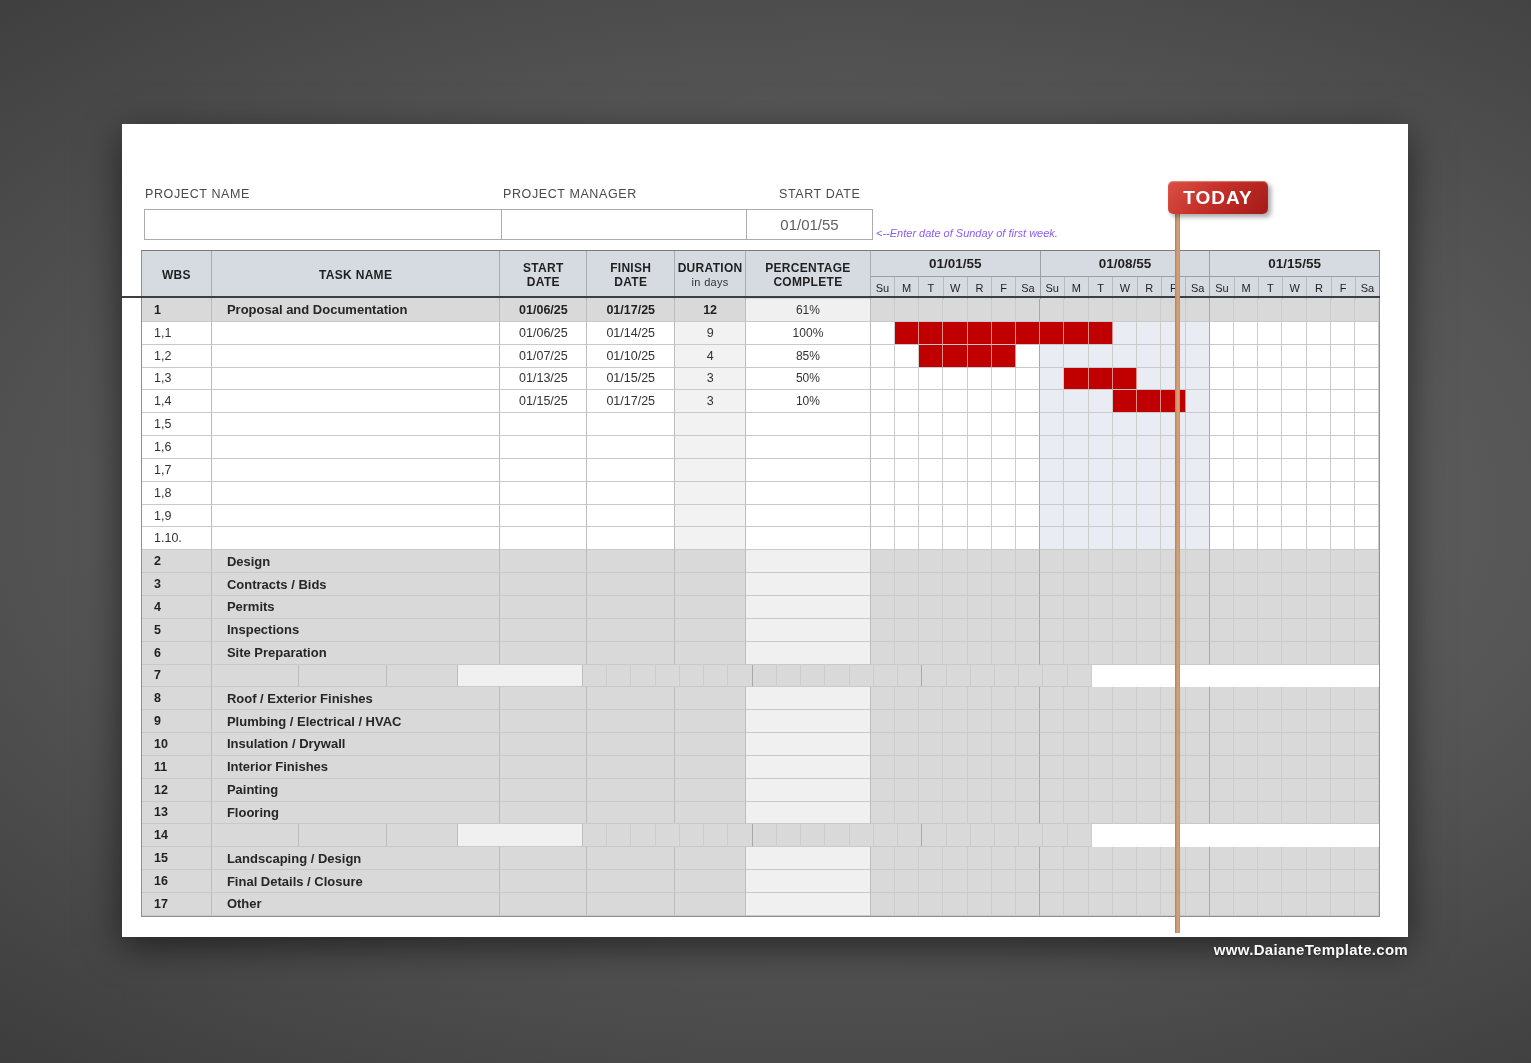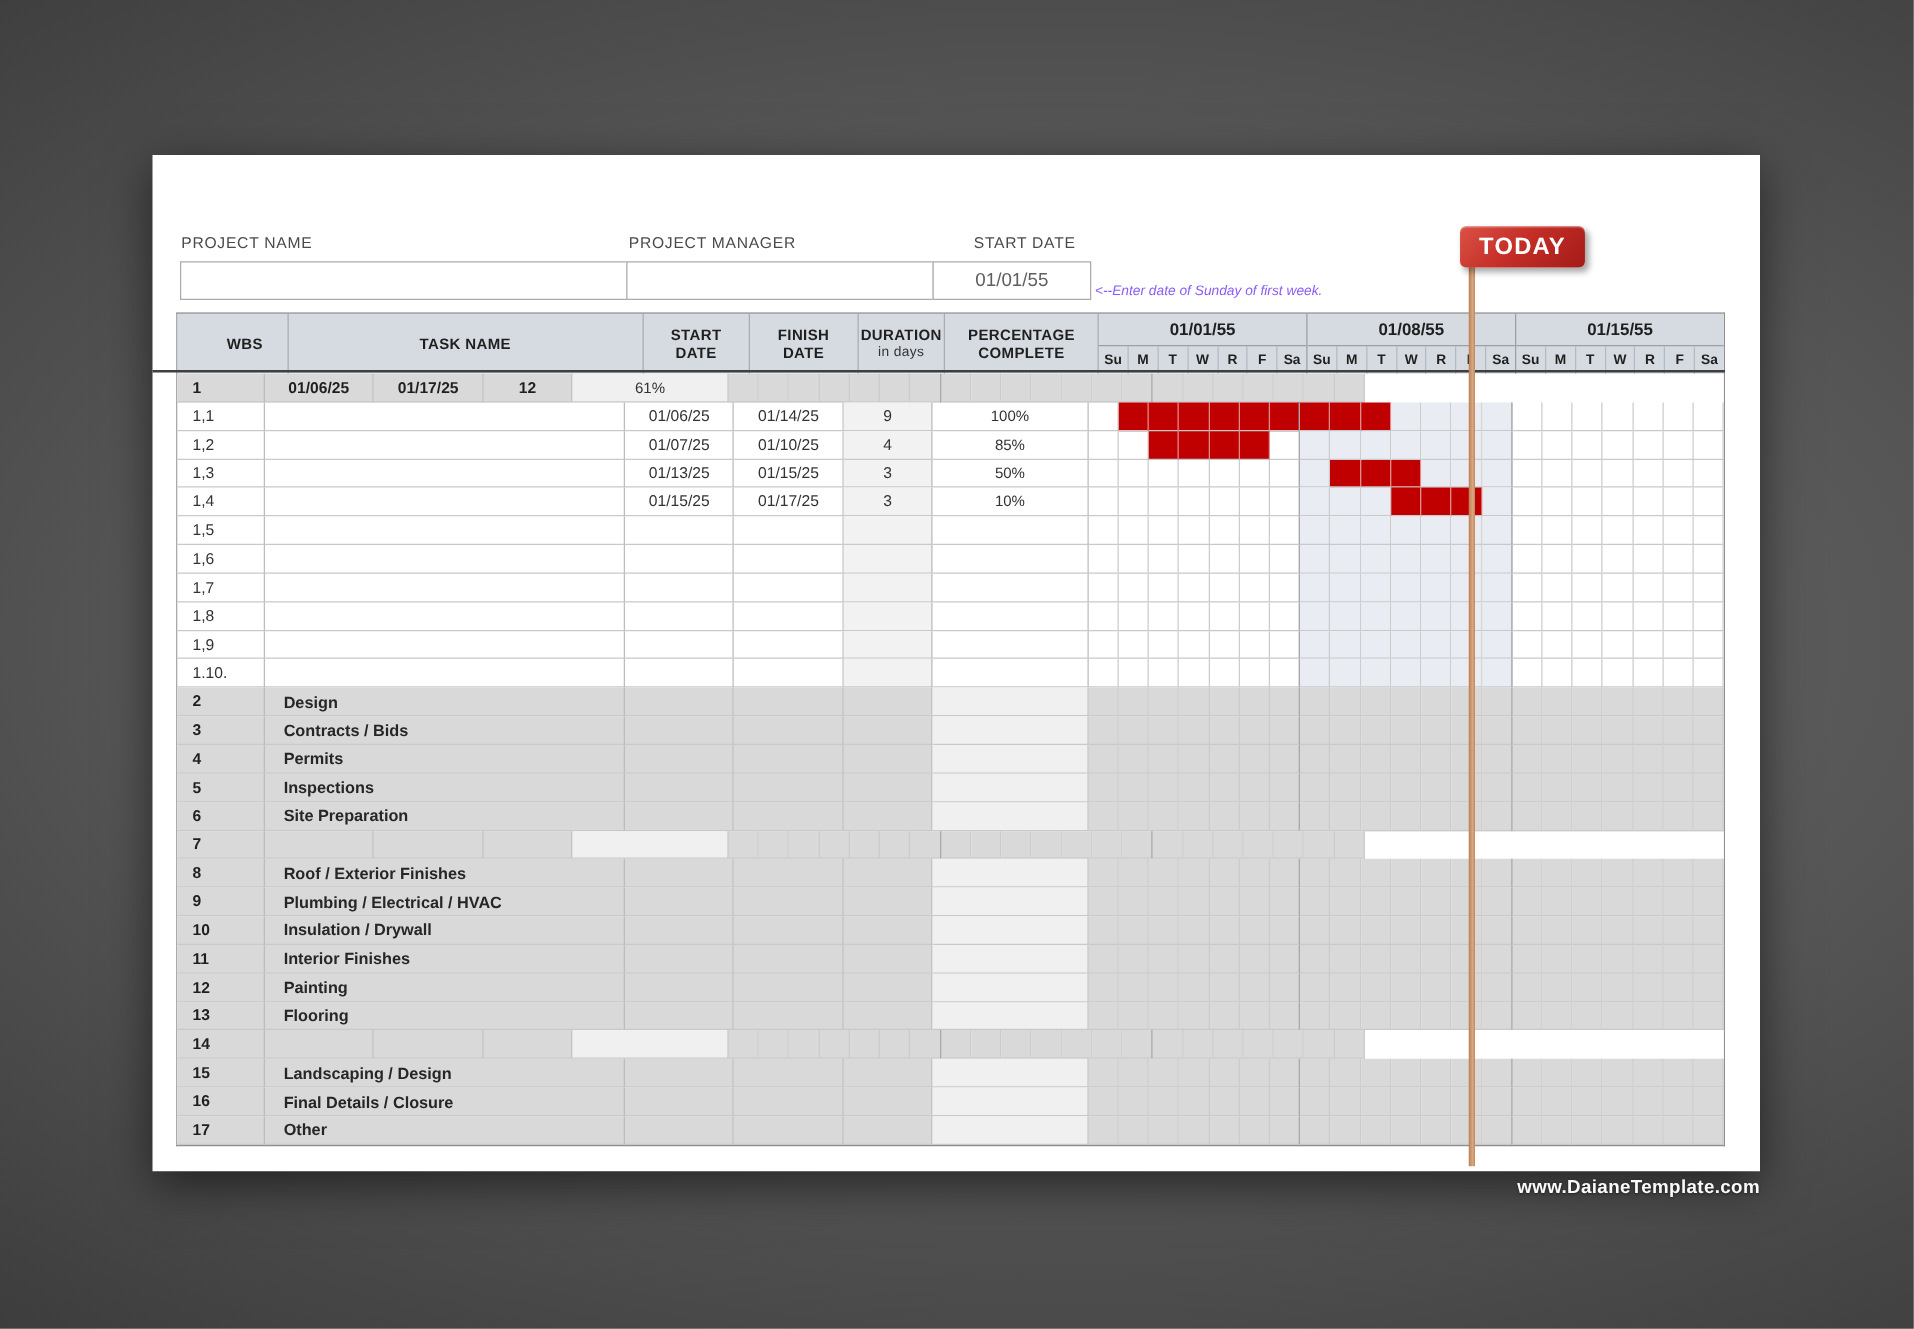--- a/index.html
+++ b/index.html
@@ -51,31 +51,31 @@
   
   .sched { position:absolute; left:19px; top:126px; width:1239px; z-index:2;
            border:1px solid #8f8f8f; border-top:1px solid #7a7a7a; }
   .thead { display:flex; height:48px; background:#d6dbe2; }
   .hcell {
     display:flex; flex-direction:column; align-items:center; justify-content:center;
     font-size:12px; font-weight:bold; color:#1f1f1f; line-height:1.2;
     border-right:1px solid #a7adb5; letter-spacing:0.3px;
   }
   .hcell .sub { font-weight:normal; font-size:11px; color:#333; }
-  .c-wbs  { width:70px;margin-left:20px; }  .c-task { width:289px; }
+  .c-wbs  { width:70px; }  .c-task { width:289px; }
   .c-start{ width:87px; }  .c-finish{ width:88px; }
   .c-dur  { width:71px; }  .c-pct  { width:125px; }
   .ghead { width:509px; display:flex; }
   .week  { flex:1 1 0; display:flex; flex-direction:column; border-right:1px solid #9aa0a8; }
   .week:last-child { border-right:none; }
   .week-date { height:26px; display:flex; align-items:center; justify-content:center;
                font-size:13.5px; font-weight:bold; color:#1f1f1f; border-bottom:1px solid #9aa0a8; }
   .day-row { height:22px; display:flex; }
   .day-cell { flex:1 1 0; display:flex; align-items:center; justify-content:center;
-              font-size:11px; font-weight:bold; color:#1f1f1f; border-right:1px solid #b4bac2; }
+              font-size:11px; font-weight:normal; color:#1f1f1f; border-right:1px solid #b4bac2; }
   .day-cell:last-child { border-right:none; }
   
   .trow { display:flex; height:22.85px; background:#fff; }
   .tcell {
     border-right:1px solid #bcbcbc; border-bottom:1px solid #c9c9c9;
     font-size:12.5px; color:#333; display:flex; align-items:center;
     white-space:nowrap; overflow:hidden;
   }
   .cell-wbs  { width:70px;  padding-left:12px; }
   .cell-task { width:289px; padding-left:15px; font-weight:bold; color:#262626; font-size:13px; }
@@ -176,20 +176,21 @@
               <div class="day-cell">R</div>
               <div class="day-cell">F</div>
               <div class="day-cell">Sa</div>
             </div>
           </div>
         </div>
     </div>
     <div id="tbody">
         <div class="trow gray">
           <div class="tcell cell-wbs">1</div>
+          <div class="tcell cell-task">Proposal and Documentation</div>
           <div class="tcell cell-start">01/06/25</div>
           <div class="tcell cell-finish">01/17/25</div>
           <div class="tcell cell-dur">12</div>
           <div class="tcell cell-pct">61%</div>
           <div class="gbody">
             <div class="gcell"></div>
             <div class="gcell"></div>
             <div class="gcell"></div>
             <div class="gcell"></div>
             <div class="gcell"></div>

